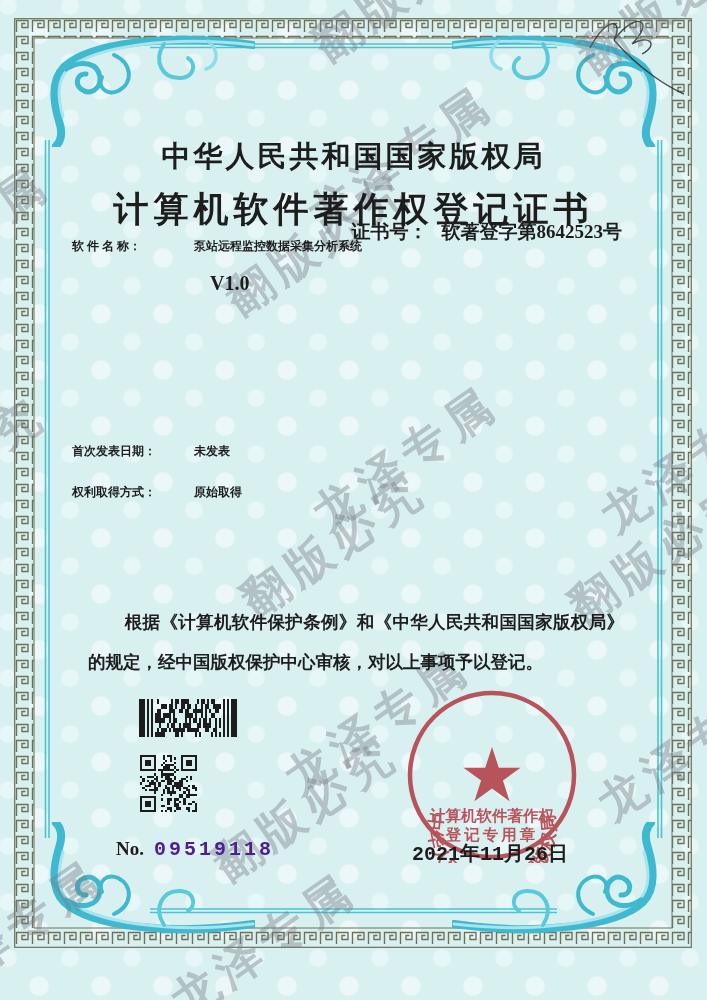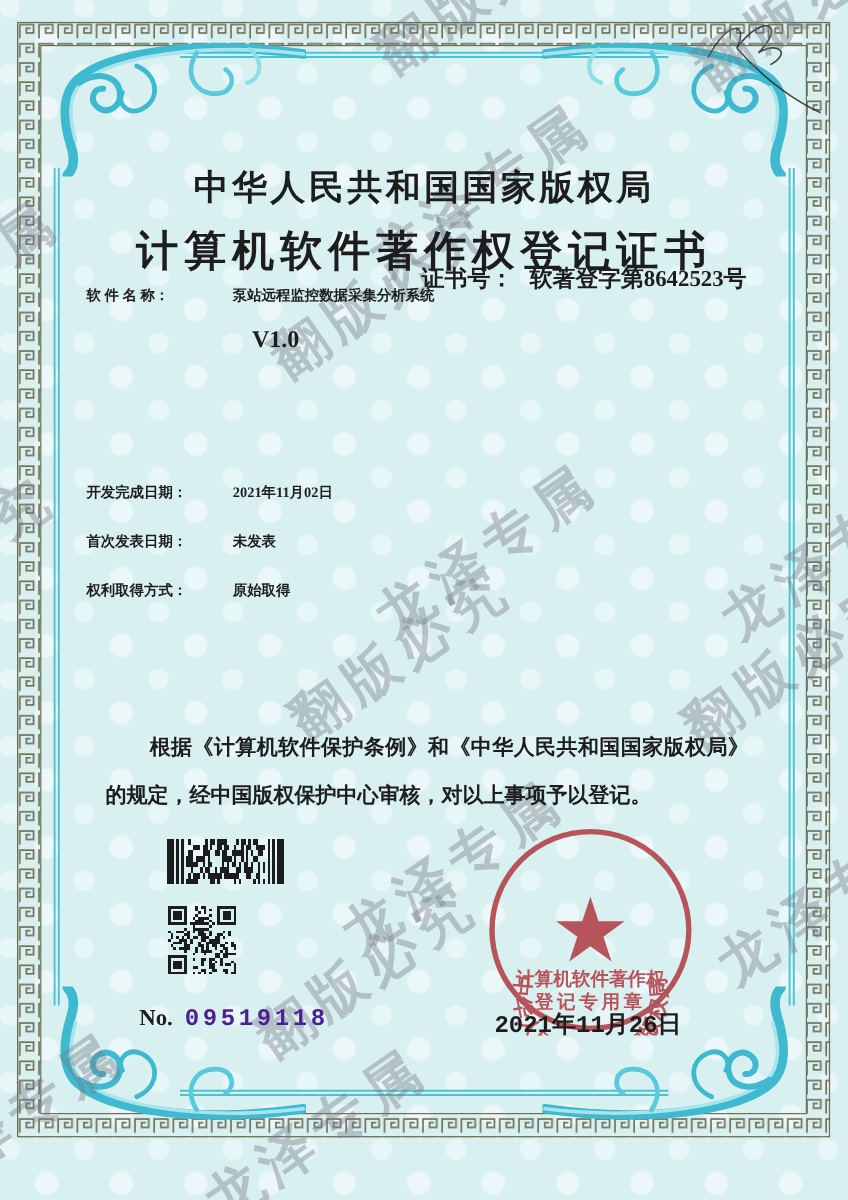--- a/index.html
+++ b/index.html
@@ -135,23 +135,20 @@
 
     <div class="cert-no">
       <span>证书号：</span><span class="gap"></span><span>软著登字第8642523号</span>
     </div>
 
     <div class="row r1">
       <span class="lbl">软 件 名 称：</span><span class="val">泵站远程监控数据采集分析系统</span>
     </div>
     <div class="val2">V1.0</div>
 
-    <div class="row r3">
-      <span class="lbl">开发完成日期：</span><span class="val">2021年11月02日</span>
-    </div>
     <div class="row r5">
       <span class="lbl">权利取得方式：</span><span class="val">原始取得</span>
     </div>
     <div class="row r4">
       <span class="lbl">首次发表日期：</span><span class="val">未发表</span>
     </div>
 
     <div class="statement">根据《计算机软件保护条例》和《中华人民共和国国家版权局》的规定，经中国版权保护中心审核，对以上事项予以登记。</div>
 
     <svg id="barcode2d" style="left:139px;top:699px;" width="100" height="38" viewBox="0 0 100 38" shape-rendering="crispEdges">

